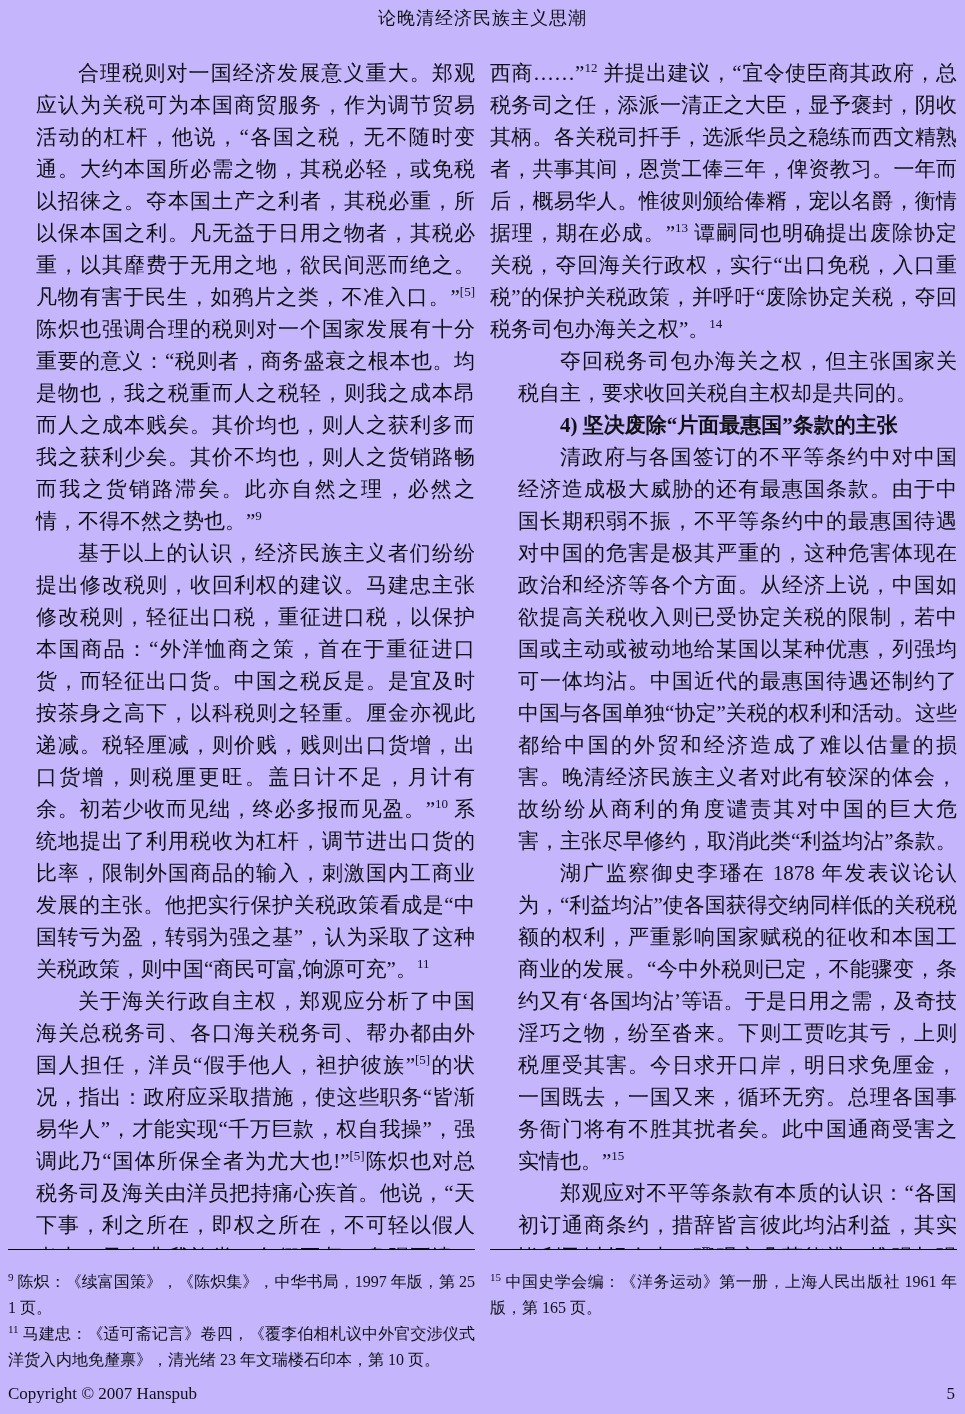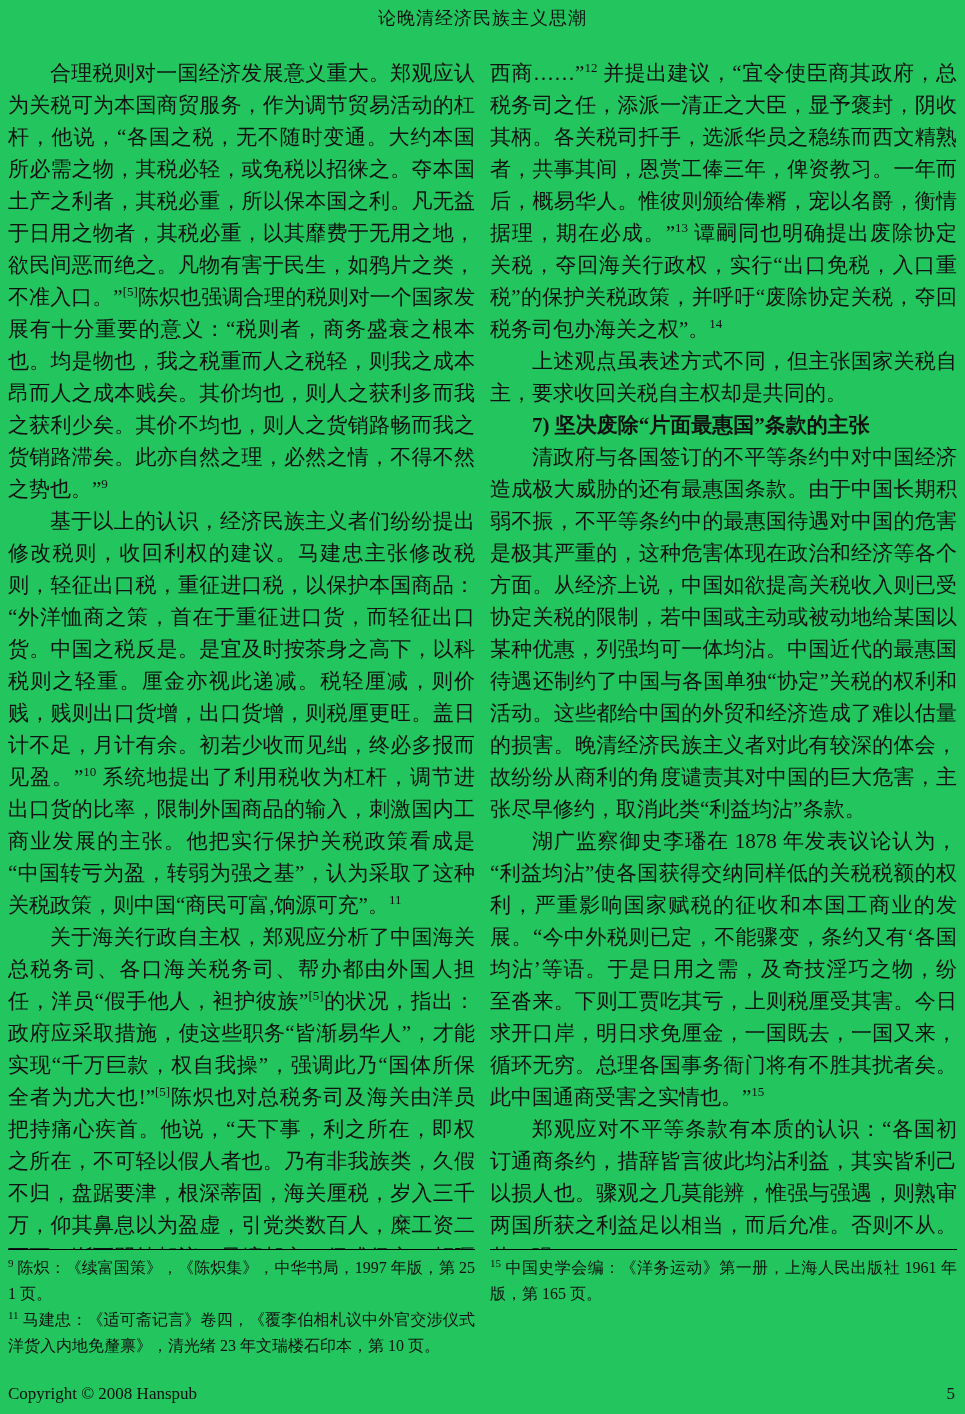--- a/index.html
+++ b/index.html
@@ -1,41 +1,41 @@
 <!DOCTYPE html>
 <html lang="zh"><head>
 <meta charset="utf-8">
 <style>
   html,body { margin:0; padding:0; background:#e8e8e8; }
   .page {
     position:relative; width:965px; height:1414px; margin:0 auto;
-    background:#22c55e; color:#111; overflow:hidden;
+    background:#c4b5fd; color:#111; overflow:hidden;
     font-family:"Liberation Serif","DejaVu Serif",serif;
   }
   .doc-title {
     position:absolute; top:6px; left:0; right:0;
     text-align:center; font-size:18px; letter-spacing:1px;
   }
   .columns {
     position:absolute; top:57px; left:8px;
     display:flex; gap:15px;
   }
   .column { width:467px; position:relative; height:1333px; }
   .col-body { height:1192px; overflow:hidden; }
   .para {
     font-size:21px; line-height:32px; margin:0;
     text-align:justify; text-justify:inter-ideograph;
     word-break:break-all;
   }
-  .para.indent { text-indent:2em; }
+  .para.indent { text-indent:2em;margin-left:28px; }
   .para.bold { font-weight:bold; }
   sup.fnref { font-size:13px; line-height:0; vertical-align:super; }
   .footnotes {
     position:absolute; top:1192px; left:0; width:100%;
-    border-top:1.5px solid #000; padding-top:5px;
+    border-top:1.5px solid #000; padding-top:19px;
   }
   .footnote {
     font-size:16px; line-height:26px; margin:0;
     text-align:justify; word-break:break-all;
   }
   .footnote sup { font-size:11px; line-height:0; vertical-align:super; }
   .footer-copyright {
     position:absolute; left:8px; bottom:10px; font-size:17px;
   }
   .footer-pagenum {
@@ -59,30 +59,30 @@
         </div>
       <div class="footnotes">
           <p class="footnote"><sup>9</sup> 陈炽：《续富国策》，《陈炽集》，中华书局，1997 年版，第 251 页。</p>
           <p class="footnote"><sup>11</sup> 马建忠：《适可斋记言》卷四，《覆李伯相札议中外官交涉仪式洋货入内地免釐禀》，清光绪 23 年文瑞楼石印本，第 10 页。</p>
         </div>
     </div>
 
     <div class="column">
       <div class="col-body">
           <p class="para">西商……”<sup class="fnref">12</sup> 并提出建议，“宜令使臣商其政府，总税务司之任，添派一清正之大臣，显予褒封，阴收其柄。各关税司扦手，选派华员之稳练而西文精熟者，共事其间，恩赏工俸三年，俾资教习。一年而后，概易华人。惟彼则颁给俸糈，宠以名爵，衡情据理，期在必成。”<sup class="fnref">13</sup> 谭嗣同也明确提出废除协定关税，夺回海关行政权，实行“出口免税，入口重税”的保护关税政策，并呼吁“废除协定关税，夺回税务司包办海关之权”。<sup class="fnref">14</sup></p>
-          <p class="para indent">上述观点虽表述方式不同，但主张国家关税自主，要求收回关税自主权却是共同的。</p>
-          <p class="para indent bold">7) 坚决废除“片面最惠国”条款的主张</p>
+          <p class="para indent">夺回税务司包办海关之权，但主张国家关税自主，要求收回关税自主权却是共同的。</p>
+          <p class="para indent bold">4) 坚决废除“片面最惠国”条款的主张</p>
           <p class="para indent">清政府与各国签订的不平等条约中对中国经济造成极大威胁的还有最惠国条款。由于中国长期积弱不振，不平等条约中的最惠国待遇对中国的危害是极其严重的，这种危害体现在政治和经济等各个方面。从经济上说，中国如欲提高关税收入则已受协定关税的限制，若中国或主动或被动地给某国以某种优惠，列强均可一体均沾。中国近代的最惠国待遇还制约了中国与各国单独“协定”关税的权利和活动。这些都给中国的外贸和经济造成了难以估量的损害。晚清经济民族主义者对此有较深的体会，故纷纷从商利的角度谴责其对中国的巨大危害，主张尽早修约，取消此类“利益均沾”条款。</p>
           <p class="para indent">湖广监察御史李璠在 1878 年发表议论认为，“利益均沾”使各国获得交纳同样低的关税税额的权利，严重影响国家赋税的征收和本国工商业的发展。“今中外税则已定，不能骤变，条约又有‘各国均沾’等语。于是日用之需，及奇技淫巧之物，纷至沓来。下则工贾吃其亏，上则税厘受其害。今日求开口岸，明日求免厘金，一国既去，一国又来，循环无穷。总理各国事务衙门将有不胜其扰者矣。此中国通商受害之实情也。”<sup class="fnref">15</sup></p>
           <p class="para indent">郑观应对不平等条款有本质的认识：“各国初订通商条约，措辞皆言彼此均沾利益，其实皆利己以损人也。骤观之几莫能辨，惟强与强遇，则熟审两国所获之利益足以相当，而后允准。否则不从。若一强一</p>
         </div>
       <div class="footnotes">
           <p class="footnote"><sup>15</sup> 中国史学会编：《洋务运动》第一册，上海人民出版社 1961 年版，第 165 页。</p>
         </div>
     </div>
 
   </div>
 
-  <div class="footer-copyright">Copyright © 2008 Hanspub</div>
+  <div class="footer-copyright">Copyright © 2007 Hanspub</div>
 
   <div class="footer-pagenum">5</div>
 
 </div>
 
 </body></html>

